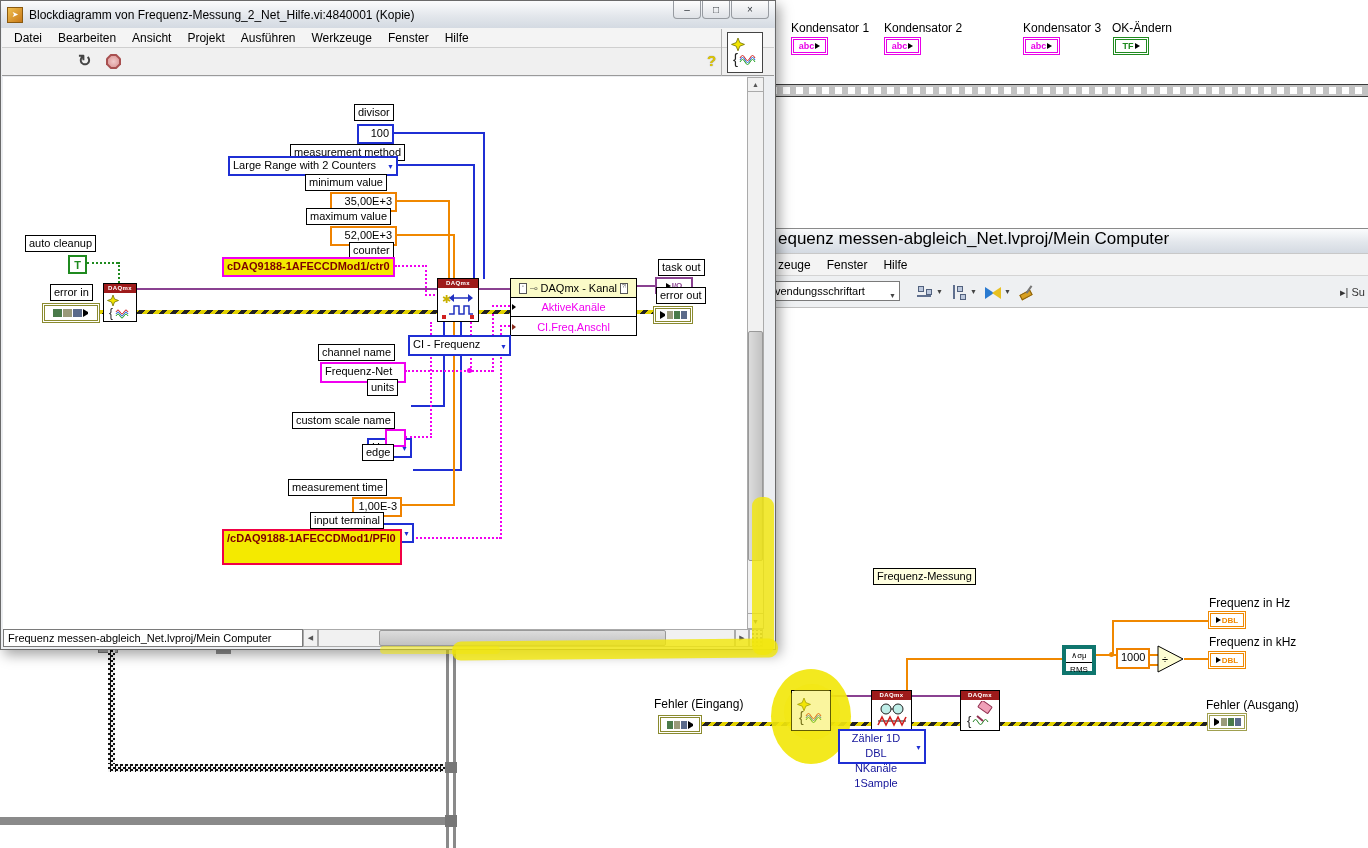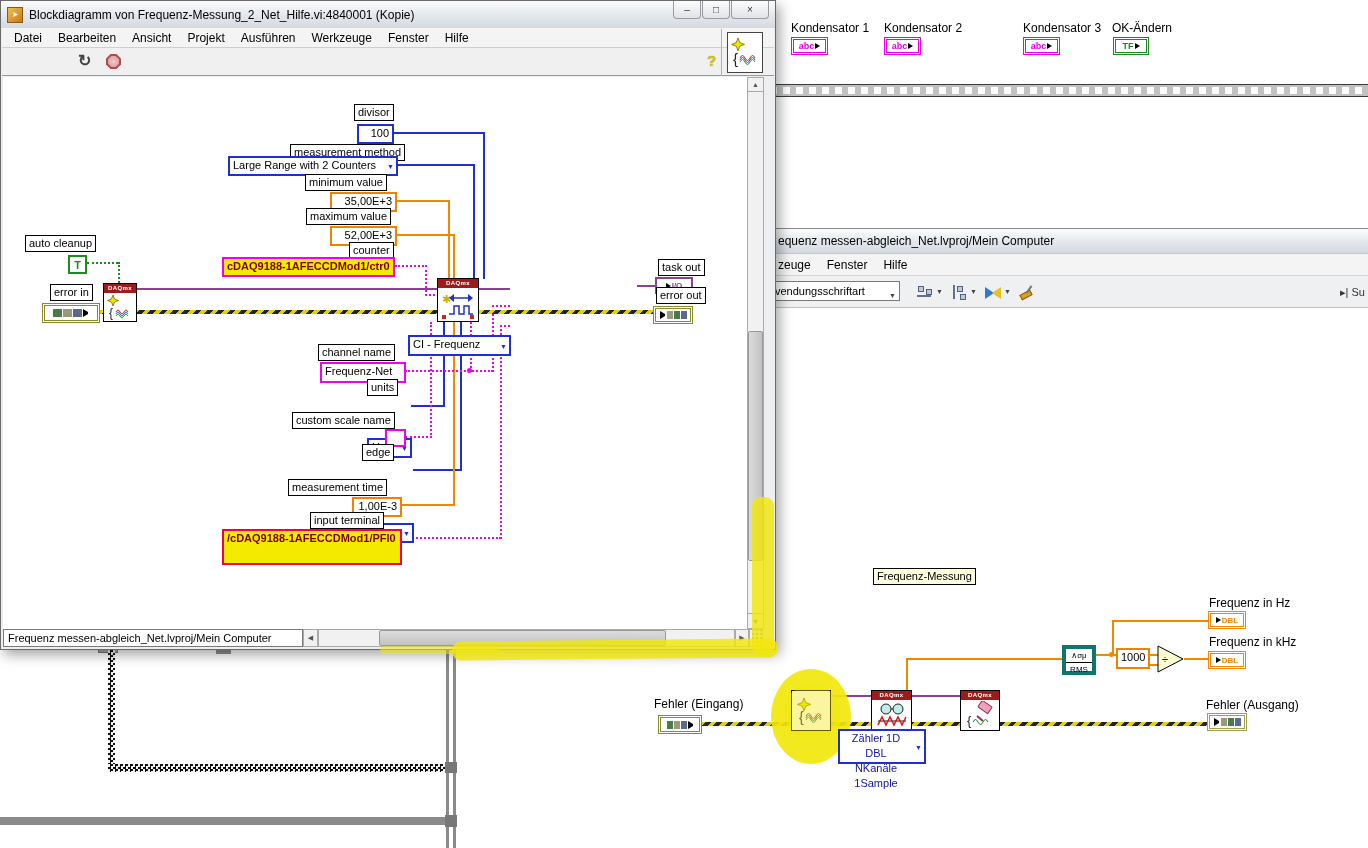--- a/index.html
+++ b/index.html
@@ -95,22 +95,22 @@
   align-items:center;justify-content:center;gap:3px;position:relative}
 .proprow{height:19px;display:flex;align-items:center;justify-content:center;color:#f000f0;
   border-bottom:1px solid #000;position:relative}
 .proprow:last-child{border-bottom:none}
 .micro{font-size:6px;color:#333;line-height:6px}
 .pgico{width:8px;height:11px;border:1px solid #555;background:#fff;font-size:5px;line-height:5px;text-align:center;color:#444}
 .rowarr{position:absolute;left:1px;top:50%;transform:translateY(-50%)}
 
 
 .bgtitle{position:absolute;background:linear-gradient(#fbfcfd,#e3e7ec 55%,#d4dae2);
-  border-top:1px solid #8a8a8a;border-bottom:1px solid #c8c8c8;font-size:12px;display:flex;
-  align-items:center;z-index:2}
+  border-top:1px solid #8a8a8a;border-bottom:1px solid #c8c8c8;font-size:17px;display:flex;
+  z-index:2}
 .bgmenubar{position:absolute;background:#f4f4f4;border-bottom:1px solid #d4d4d4;display:flex;
   align-items:center;font-size:12px;z-index:2}
 .bgtoolbar{position:absolute;background:#eef0f2;border-bottom:1px solid #bfbfbf;z-index:2}
 .combo{position:absolute;background:#fff;border:1px solid #7a7a7a;font-size:11px;line-height:18px;
   padding-left:4px;white-space:nowrap}
 .combo .car{position:absolute;right:3px;top:5px;font-size:7px;color:#444}
 .tbi{position:absolute;width:20px;height:20px;border:1px solid transparent}
 .tbi .bar{position:absolute;left:2px;right:2px;bottom:4px;height:2px;background:#60708f}
 .tbi .vbar{position:absolute;top:2px;bottom:2px;left:4px;width:2px;background:#60708f}
 .tbi .bx{position:absolute;width:6px;height:6px;background:#bcc8dd;border:1px solid #51617e}
@@ -454,20 +454,36 @@
         <path d="M13 4 L8 8 L13 12 Z" fill="#2030c0"></path>
           <path d="M27 4 L32 8 L27 12 Z" fill="#2030c0"></path>
         <path d="M8 24 h5 v-8 h5 v8 h5 v-8 h5 v8 h4" stroke="#2030c0" fill="none" stroke-width="1.5"></path>
         <rect x="1" y="25" width="4" height="4" fill="#d02020"></rect>
           <rect x="29" y="25" width="4" height="4" fill="#d02020"></rect>
       </svg>
     </div>
   </div>
   <div class="lbl enum" style="left:408px;top:315px;width:103px;height:21px;z-index:13"><span>CI - Frequenz</span><span class="car">▼</span></div>
 
+  <div class="propnode" style="left:510px;top:278px;width:127px;height:58px">
+    <div class="prophdr">
+      <span class="pgico">▫</span>
+      <span class="micro">─o</span>
+      <span>DAQmx - Kanal</span>
+      <span class="pgico">?!</span>
+    </div>
+    <div class="proprow">
+      <i class="arr-r rowarr" style="border-left-width:4px"></i>
+      <span>AktiveKanäle</span>
+    </div>
+    <div class="proprow">
+      <i class="arr-r rowarr redarr" style="border-left-width:4px"></i>
+      <span>CI.Freq.Anschl</span>
+    </div>
+  </div>
 
   <span class="lbl" style="left:658px;top:259px">task out</span>
   <div class="term t-io" style="left:655px;top:277px;width:38px;height:17px">
       <i class="arr-r"></i>
       <span>I/O</span>
     </div>
   <span class="lbl" style="left:656px;top:287px">error out</span>
   <div class="term t-err" style="left:653px;top:306px;width:40px;height:18px">
     <i class="arr-r"></i>
       <i style="background:#9a9a7a"></i>

